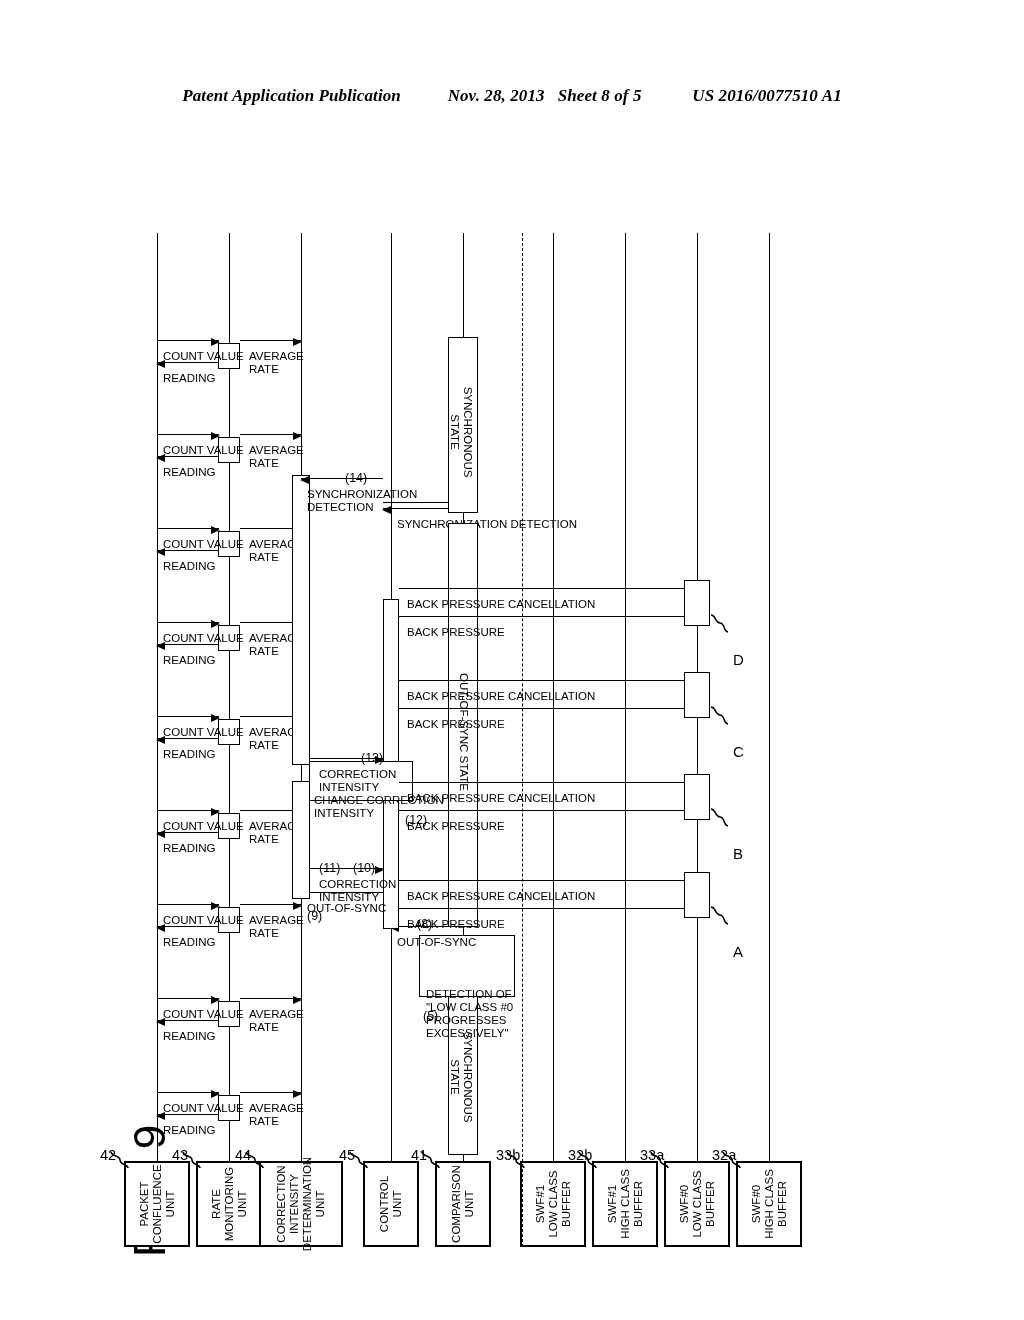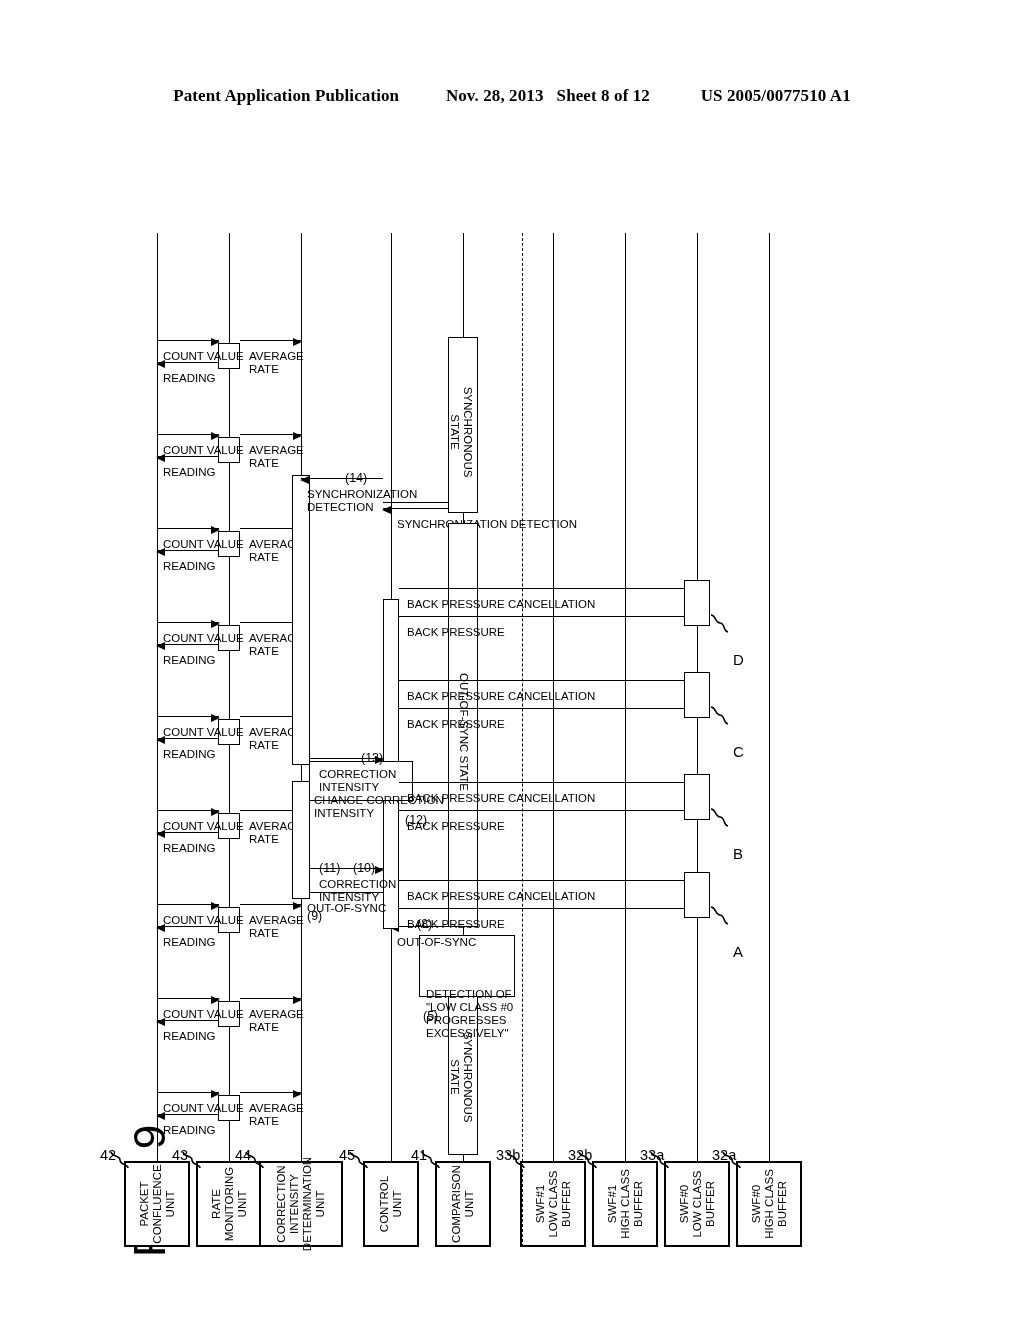--- a/index.html
+++ b/index.html
@@ -4,21 +4,21 @@
 <style>
   html,body{margin:0;padding:0;background:#fff;}
   body{width:1024px;height:1320px;position:relative;
        font-family:"Liberation Sans",sans-serif;color:#000;
        -webkit-font-smoothing:none;}
 
   
   #pub-header{position:absolute;top:86px;left:0;width:1024px;
       text-align:center;font-family:"Liberation Serif",serif;
       font-weight:bold;font-size:17px;letter-spacing:.1px;}
-  #pub-header span{display:inline-block;vertical-align:baseline;}
+  #pub-header span{display:inline-block;vertical-align:baseline;font-style:italic;}
   .hdr-gap1{width:38px;}
   .hdr-gap2{width:42px;}
 
   
   #fig-rotor{position:absolute;left:512px;top:745px;
       width:1040px;height:790px;margin-left:-520px;margin-top:-395px;
       transform:rotate(-90deg);}
   #fig{position:absolute;left:0;top:0;width:1040px;height:790px;}
 
   .fig-label{position:absolute;font-size:44px;letter-spacing:2px;
@@ -72,23 +72,23 @@
       transform-origin:0 0;transform:rotate(90deg);}
 </style>
 </head>
 <body>
 
 <div id="pub-header">
   <span>Patent Application Publication</span>
   <span class="hdr-gap1"></span>
   <span>Nov. 28, 2013</span>
   &nbsp;
-  <span>Sheet 8 of 12</span>
+  <span>Sheet 8 of 5</span>
   <span class="hdr-gap2"></span>
-  <span>US 2005/0077510 A1</span>
+  <span>US 2016/0077510 A1</span>
 </div>
 
 <div id="fig-rotor">
   <div id="fig">
 
     <div class="fig-label" style="left:8px;top:8px;">FIG. 9</div>
 
     <div id="actor-layer">
         <div class="actor" style="left:18px;top:7px;width:86px;height:66px;">
           <div>PACKET</div>

